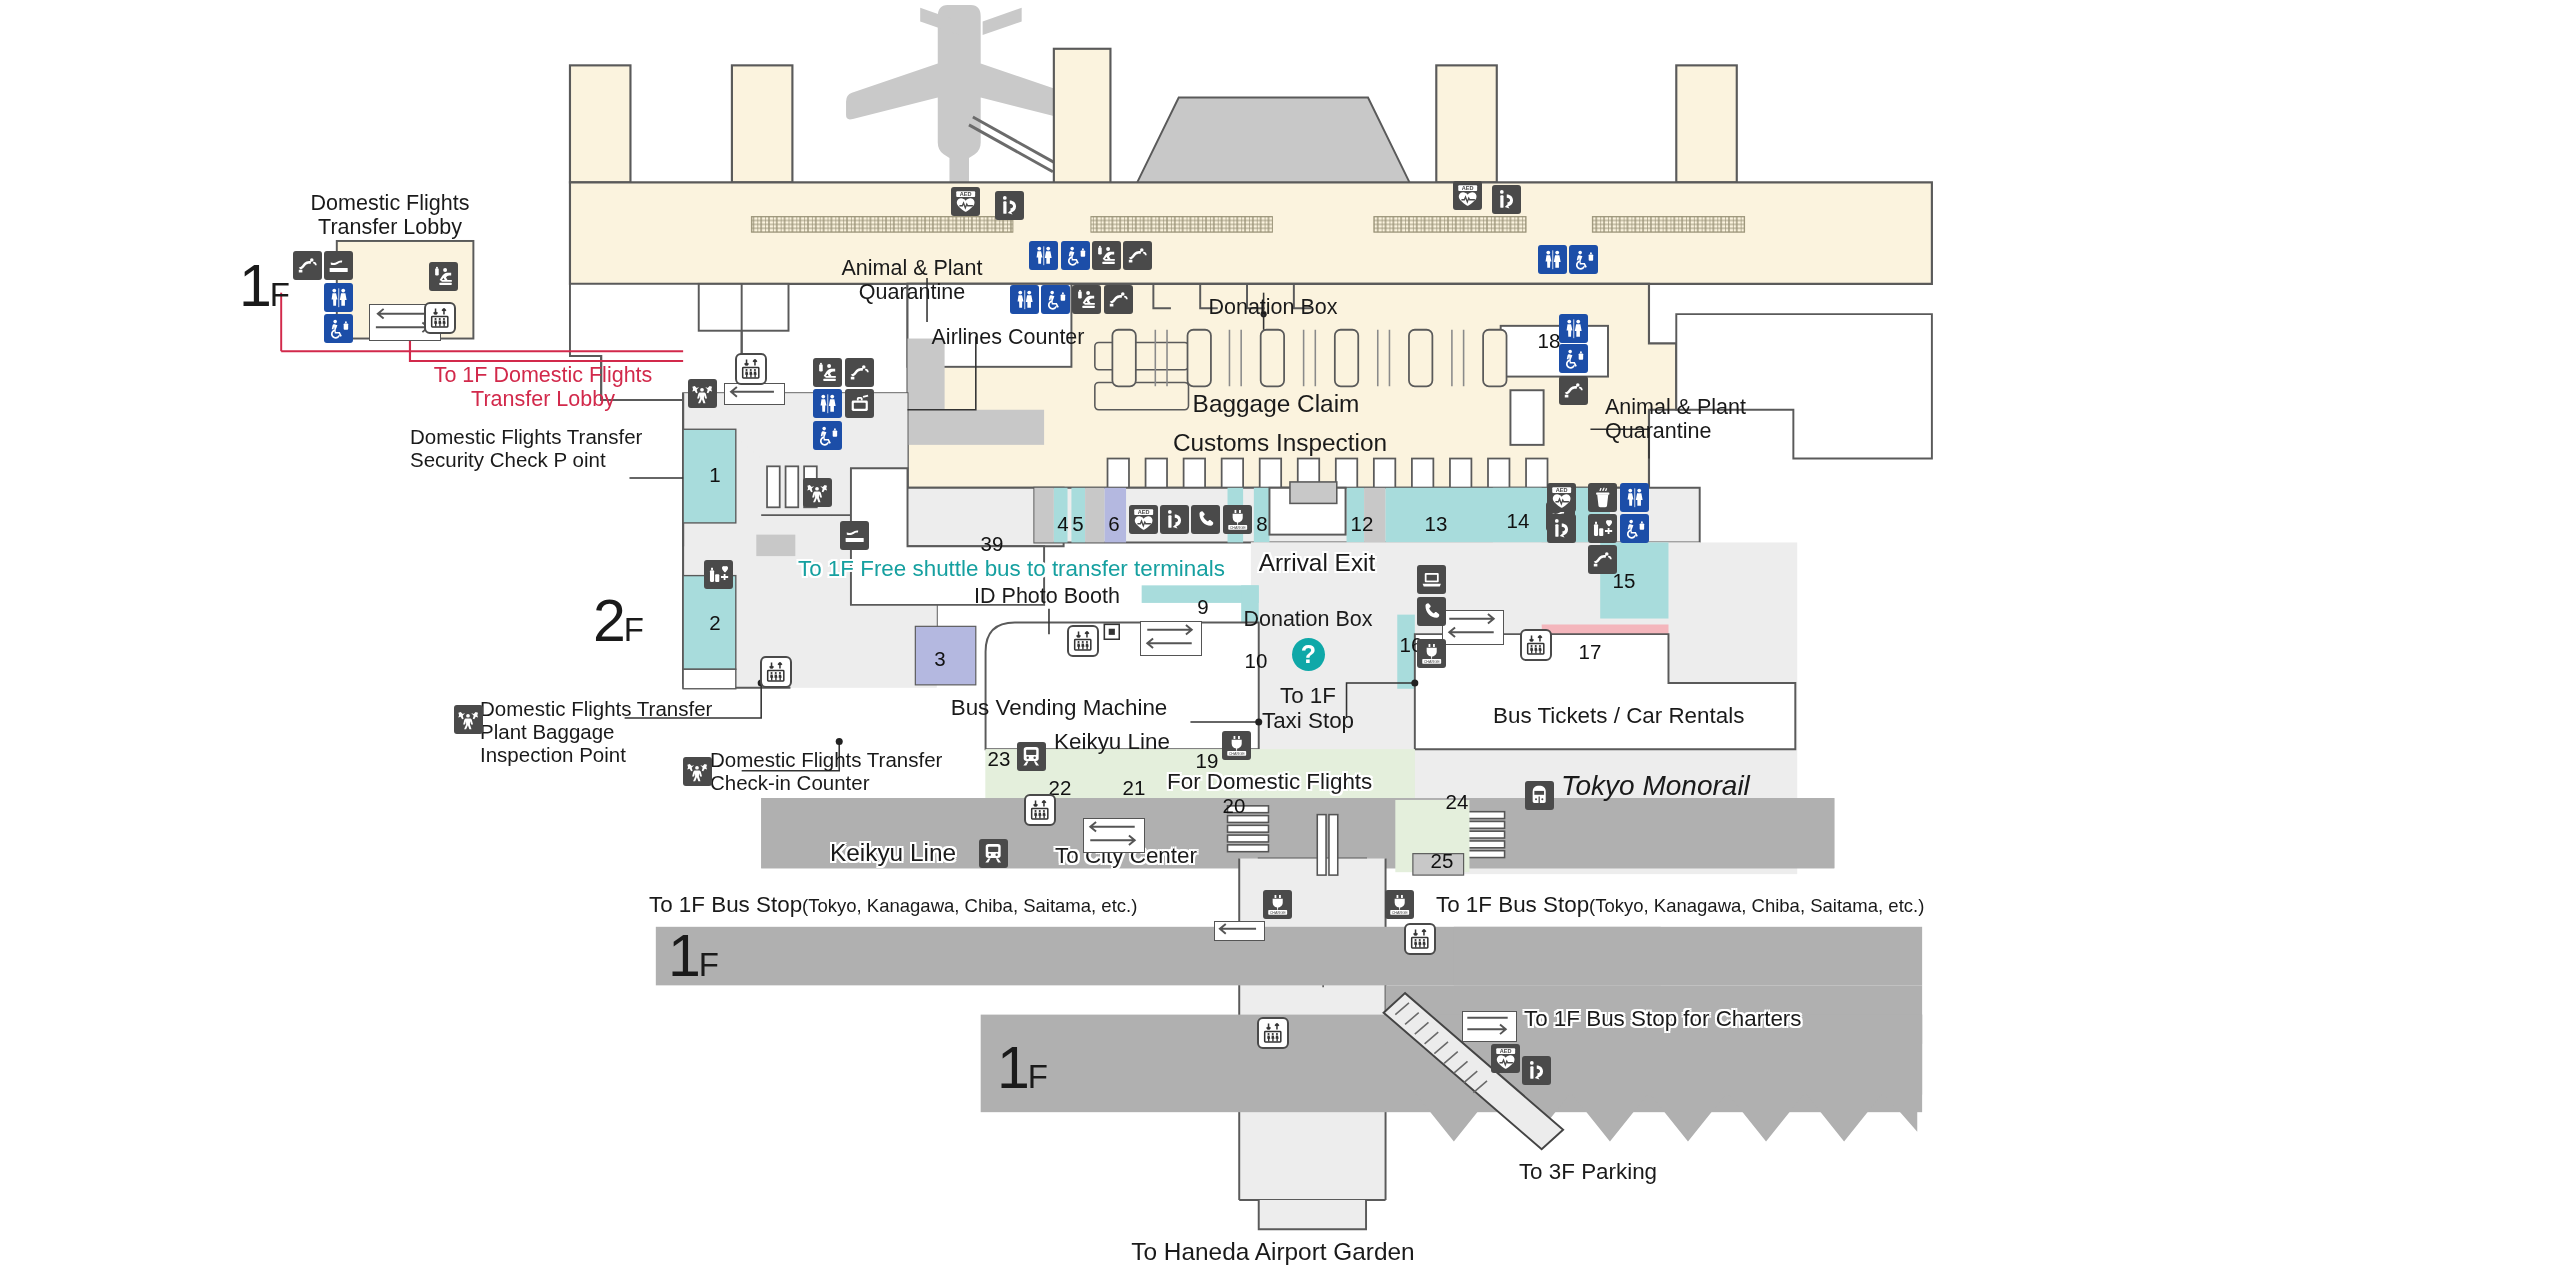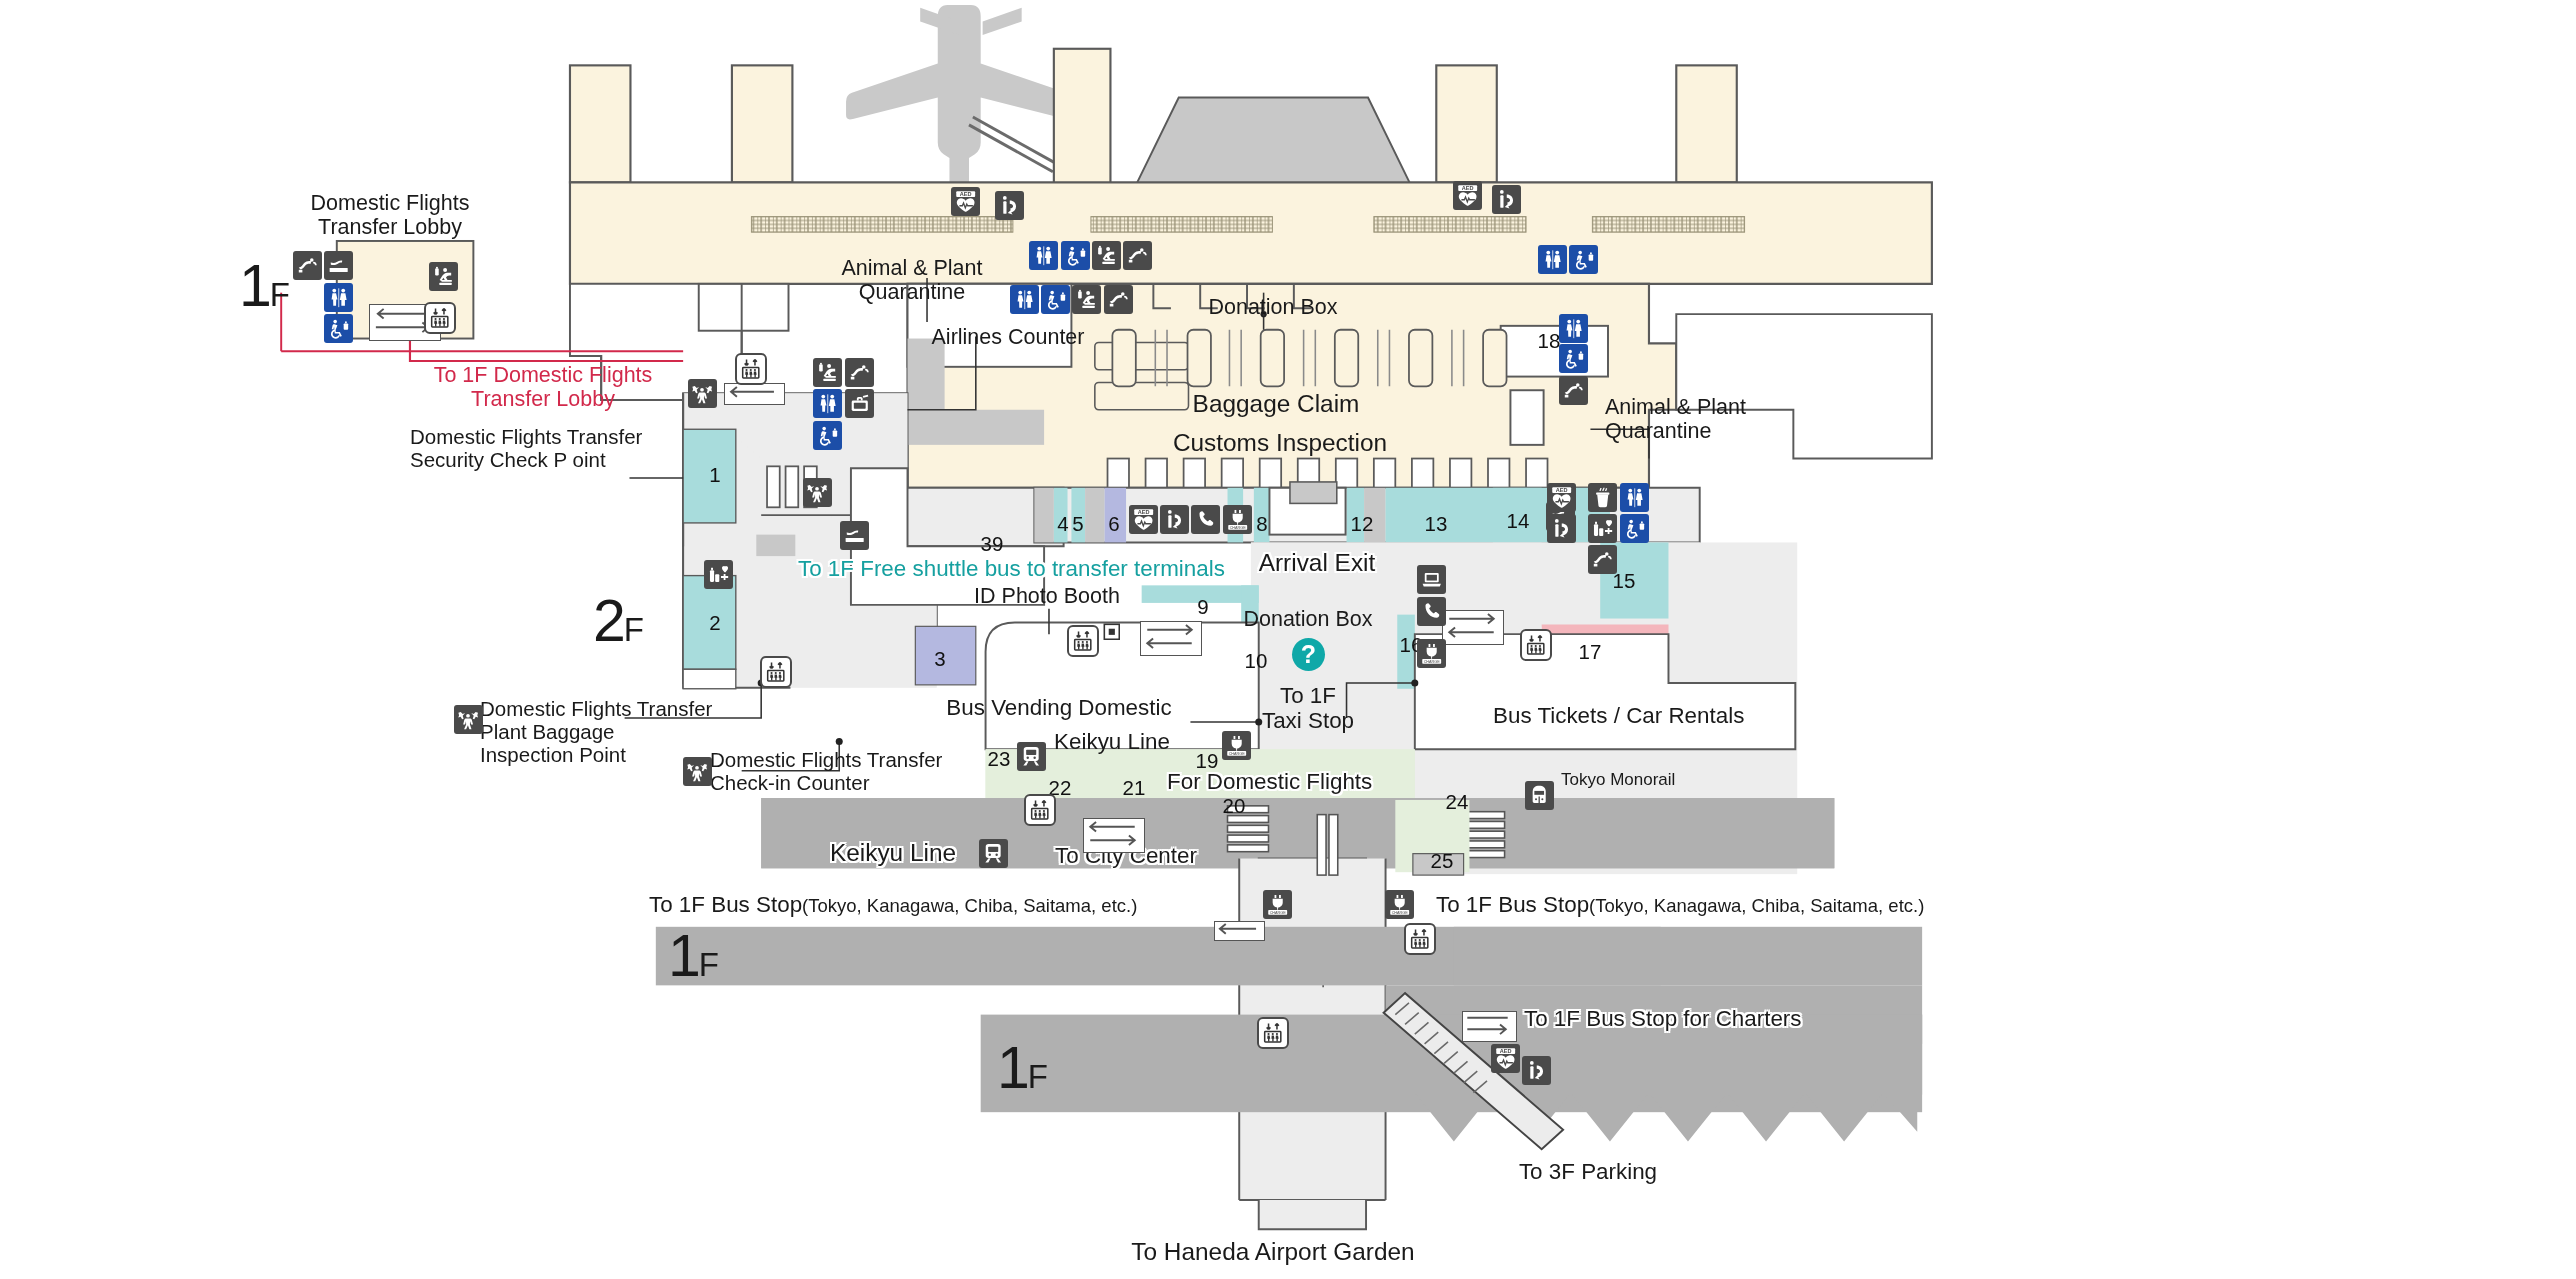--- a/index.html
+++ b/index.html
@@ -326,36 +326,36 @@
 
 <div class="lbl ctr" style="left:1308px;top:607px;font-size:21.5px;">
   <div>Donation Box</div>
 </div>
 
 <div class="qmark" style="left:1292px;top:638px;">
   <span>?</span>
 </div>
 
 <div class="lbl ctr" style="left:1059px;top:695px;font-size:22.4px;">
-  <div>Bus Vending Domestic</div>
+  <div>Bus Vending Machine</div>
 </div>
 
 <div class="lbl ctr" style="left:1112px;top:729px;font-size:22.4px;">
   <div>Keikyu Line</div>
 </div>
 
 <div class="lbl ctr halo" style="left:893px;top:839px;font-size:24.4px;">
   <div>Keikyu Line</div>
 </div>
 
 <div class="lbl" style="left:1493px;top:703px;font-size:22.4px;">
   <div>Bus Tickets / Car Rentals</div>
 </div>
 
-<div class="lbl" style="left:1561px;top:770px;font-size:17px;">
+<div class="lbl" style="left:1561px;top:770px;font-size:28px;font-style:italic;">
   <div>Tokyo Monorail</div>
 </div>
 
 <div class="lbl" style="left:410px;top:426px;font-size:20.5px;">
   <div>Domestic Flights Transfer</div>
       <div>Security Check P oint</div>
 </div>
 
 <div class="lbl" style="left:480px;top:698px;font-size:20.5px;">
   <div>Domestic Flights Transfer</div>

